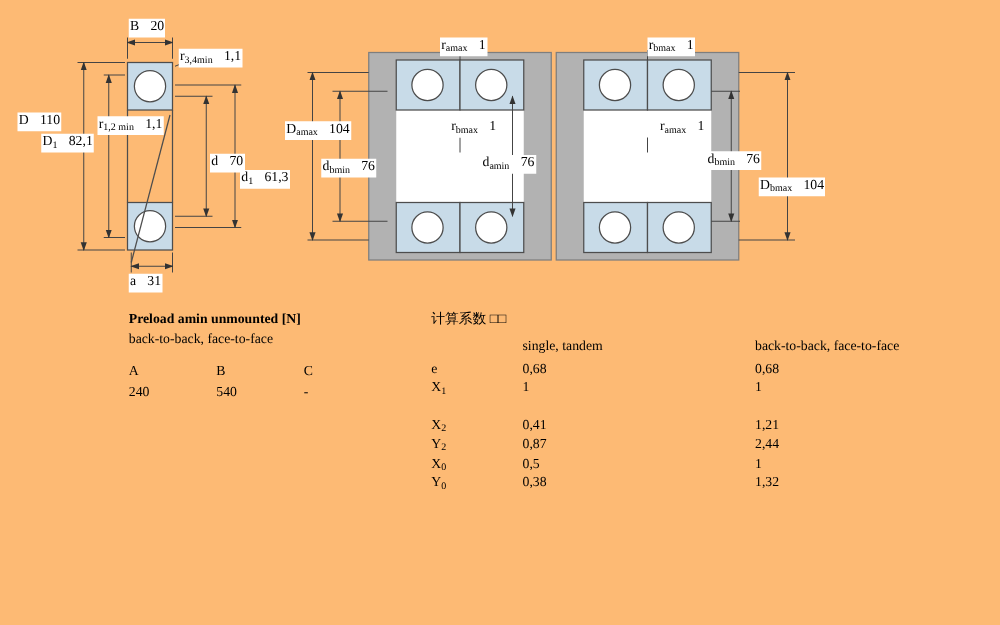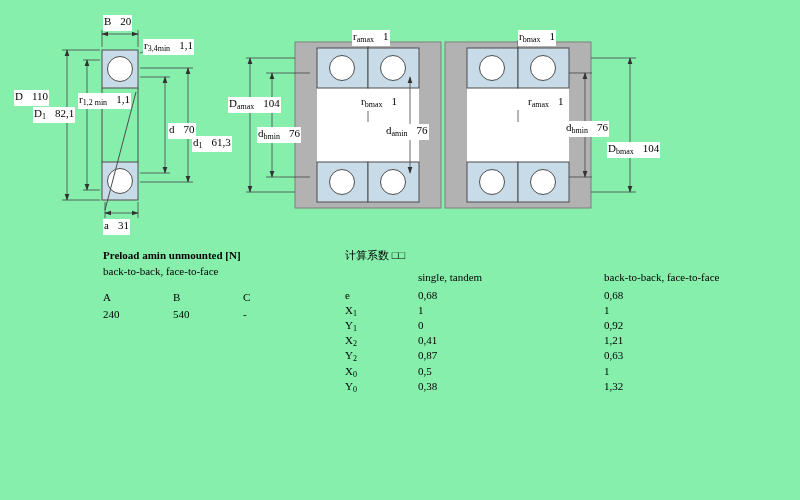--- a/index.html
+++ b/index.html
@@ -1,18 +1,18 @@
 <!DOCTYPE html>
 <html><head>
 <meta charset="utf-8">
 <style>
   *{box-sizing:border-box;margin:0;padding:0}
   html,body{width:800px;height:500px;background:#fff;color:#000;
     font-family:"Liberation Serif","DejaVu Serif",serif;}
-  #screen{position:relative;width:800px;height:500px;background:#86efac;overflow:hidden}
+  #screen{position:relative;width:800px;height:500px;background:#fdba74;overflow:hidden}
   #drawings{position:absolute;left:0;top:0}
   
   .housing{fill:#b2b2b2;stroke:#7e7e7e;stroke-width:1}
   .cavity{fill:#ffffff;stroke:none}
   .brg{fill:#c8dbe8;stroke:#4d4d4d;stroke-width:1}
   .ball{fill:#ffffff;stroke:#4d4d4d;stroke-width:1}
   
   .dim{position:absolute;font-size:11px;line-height:13px;white-space:nowrap;
        background:#fff;padding:0 1px}
   .dim .sub{font-size:8px;vertical-align:-2px}
@@ -167,34 +167,29 @@
     <div class="f-row" style="top:40px">
       <span class="lab"><span>e</span><span class="sub"></span></span>
       <span class="v1">0,68</span>
       <span class="v2">0,68</span>
     </div>
     <div class="f-row" style="top:55px">
       <span class="lab"><span>X</span><span class="sub">1</span></span>
       <span class="v1">1</span>
       <span class="v2">1</span>
     </div>
-    <div class="f-row" style="top:70px">
-      <span class="lab"><span>Y</span><span class="sub">1</span></span>
-      <span class="v1">0</span>
-      <span class="v2">0,92</span>
-    </div>
     <div class="f-row" style="top:85px">
       <span class="lab"><span>X</span><span class="sub">2</span></span>
       <span class="v1">0,41</span>
       <span class="v2">1,21</span>
     </div>
     <div class="f-row" style="top:100px">
       <span class="lab"><span>Y</span><span class="sub">2</span></span>
       <span class="v1">0,87</span>
-      <span class="v2">0,63</span>
+      <span class="v2">2,44</span>
     </div>
     <div class="f-row" style="top:116px">
       <span class="lab"><span>X</span><span class="sub">0</span></span>
       <span class="v1">0,5</span>
       <span class="v2">1</span>
     </div>
     <div class="f-row" style="top:131px">
       <span class="lab"><span>Y</span><span class="sub">0</span></span>
       <span class="v1">0,38</span>
       <span class="v2">1,32</span>

